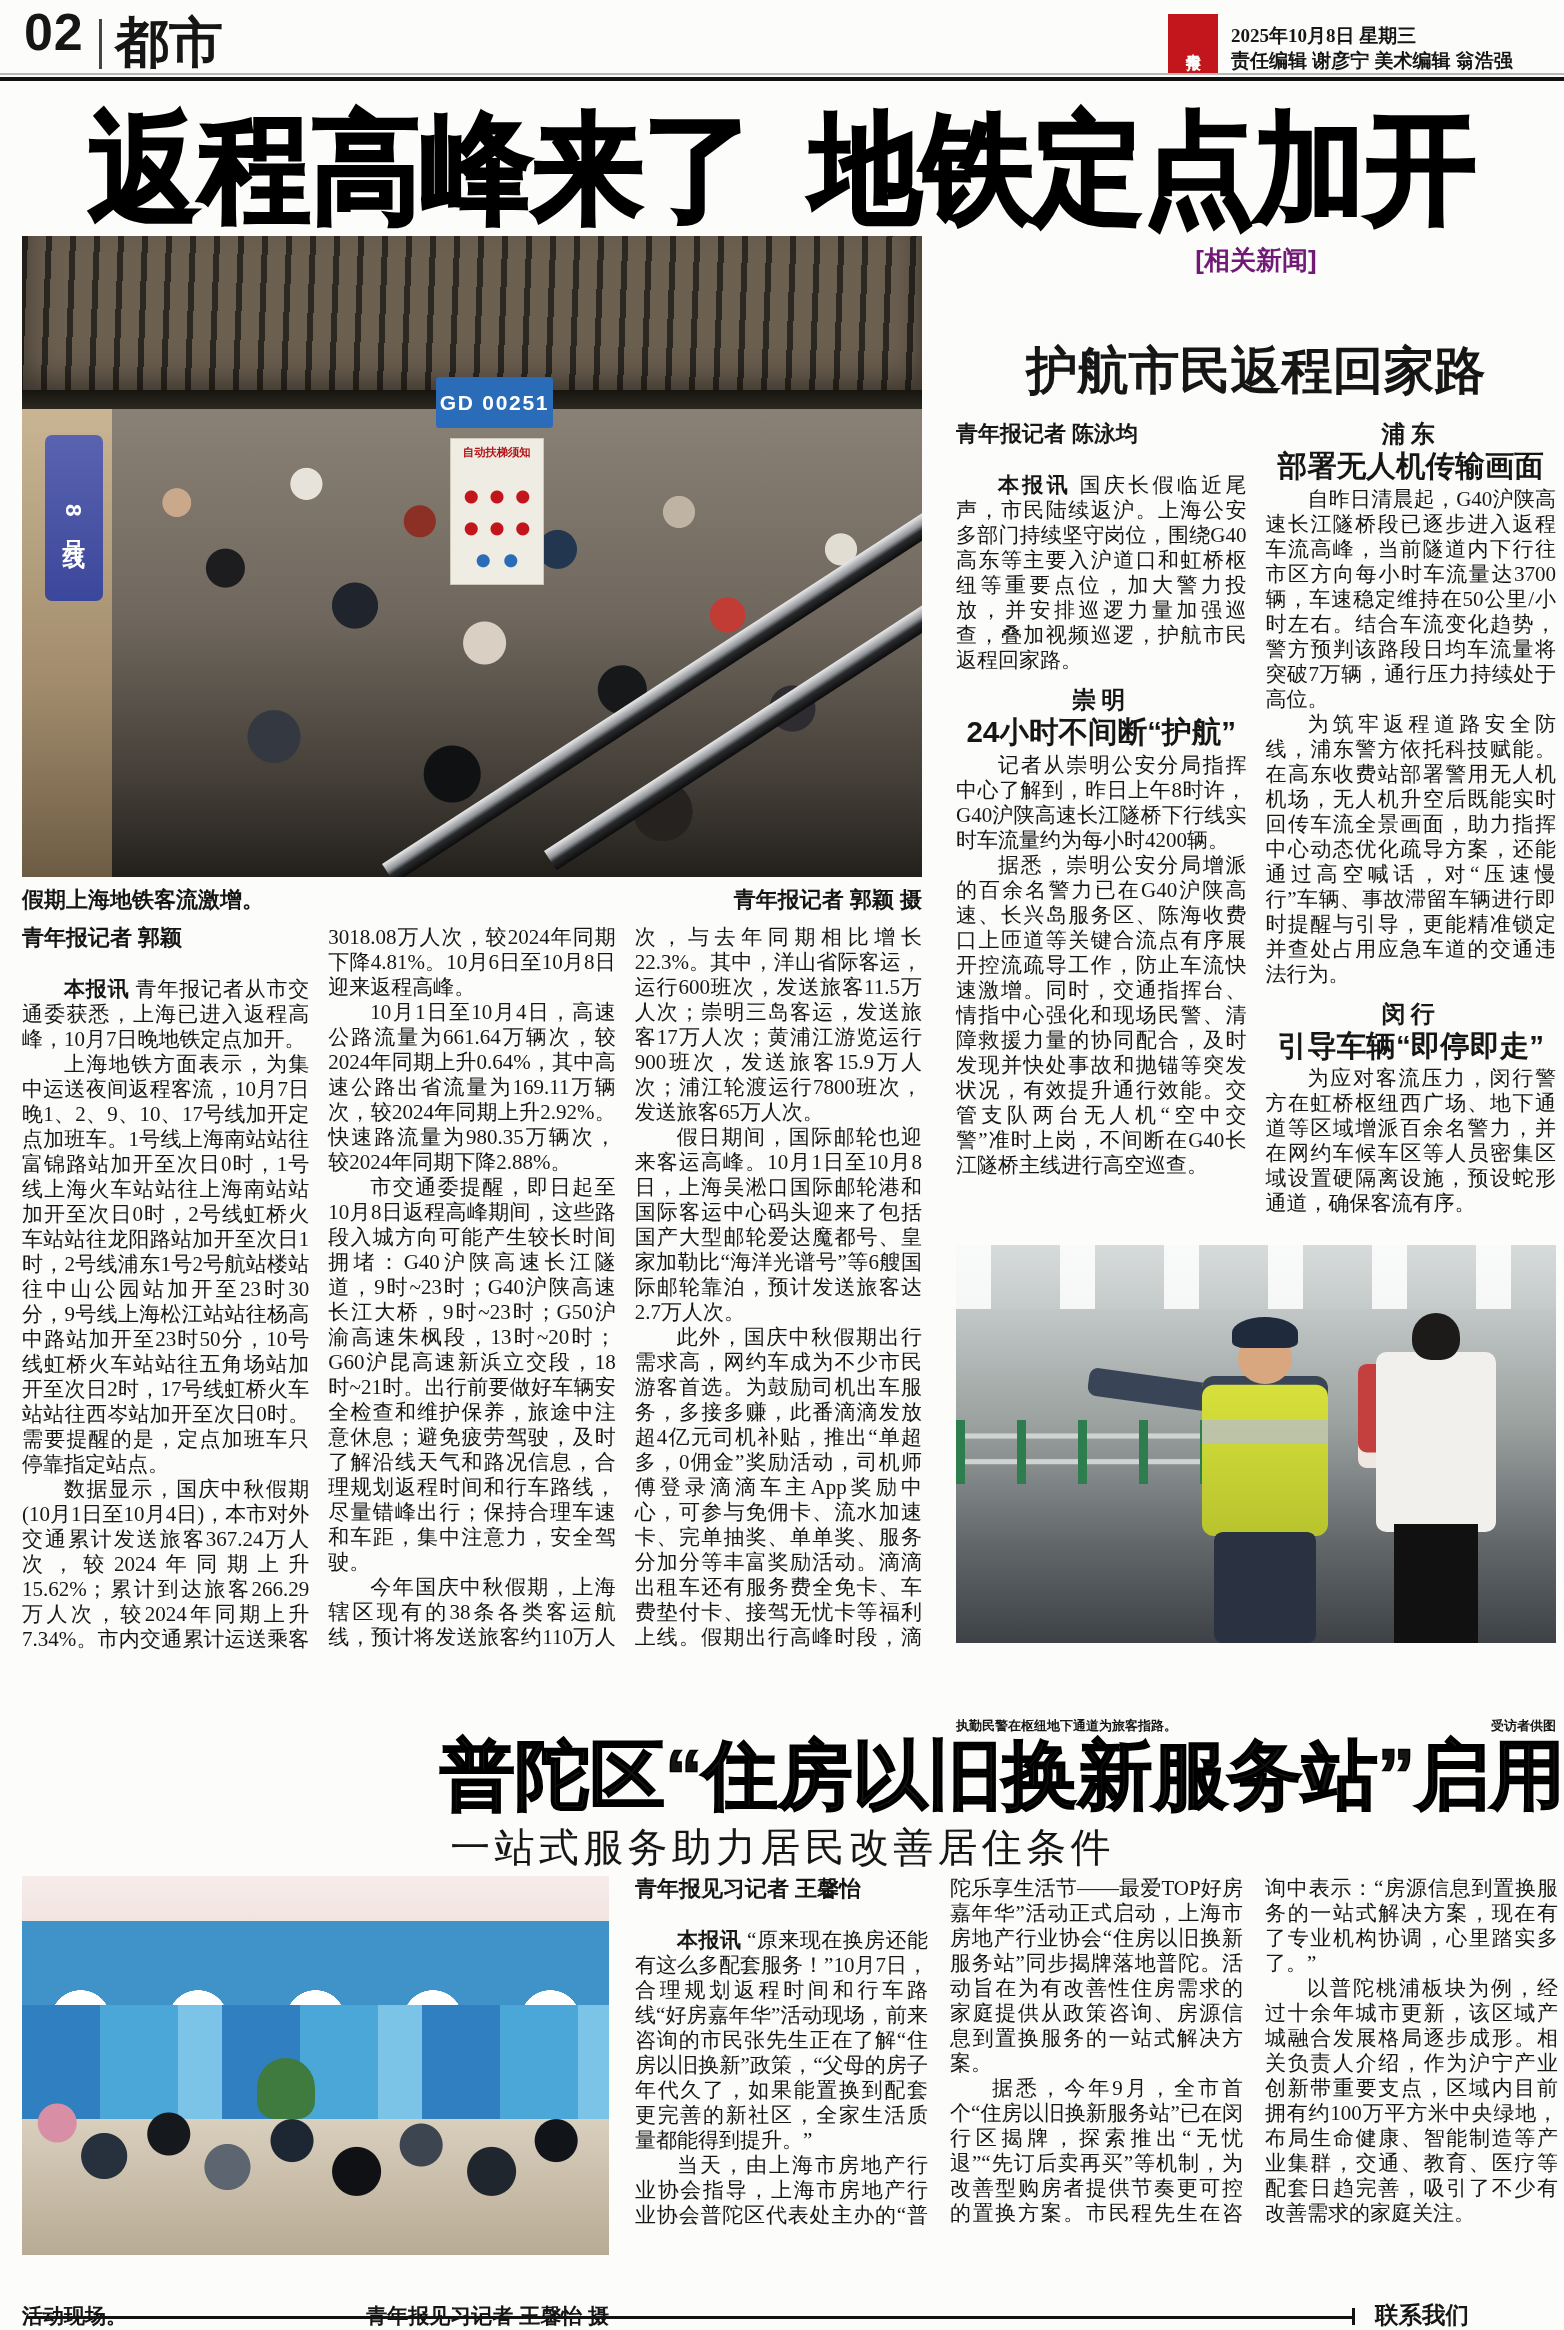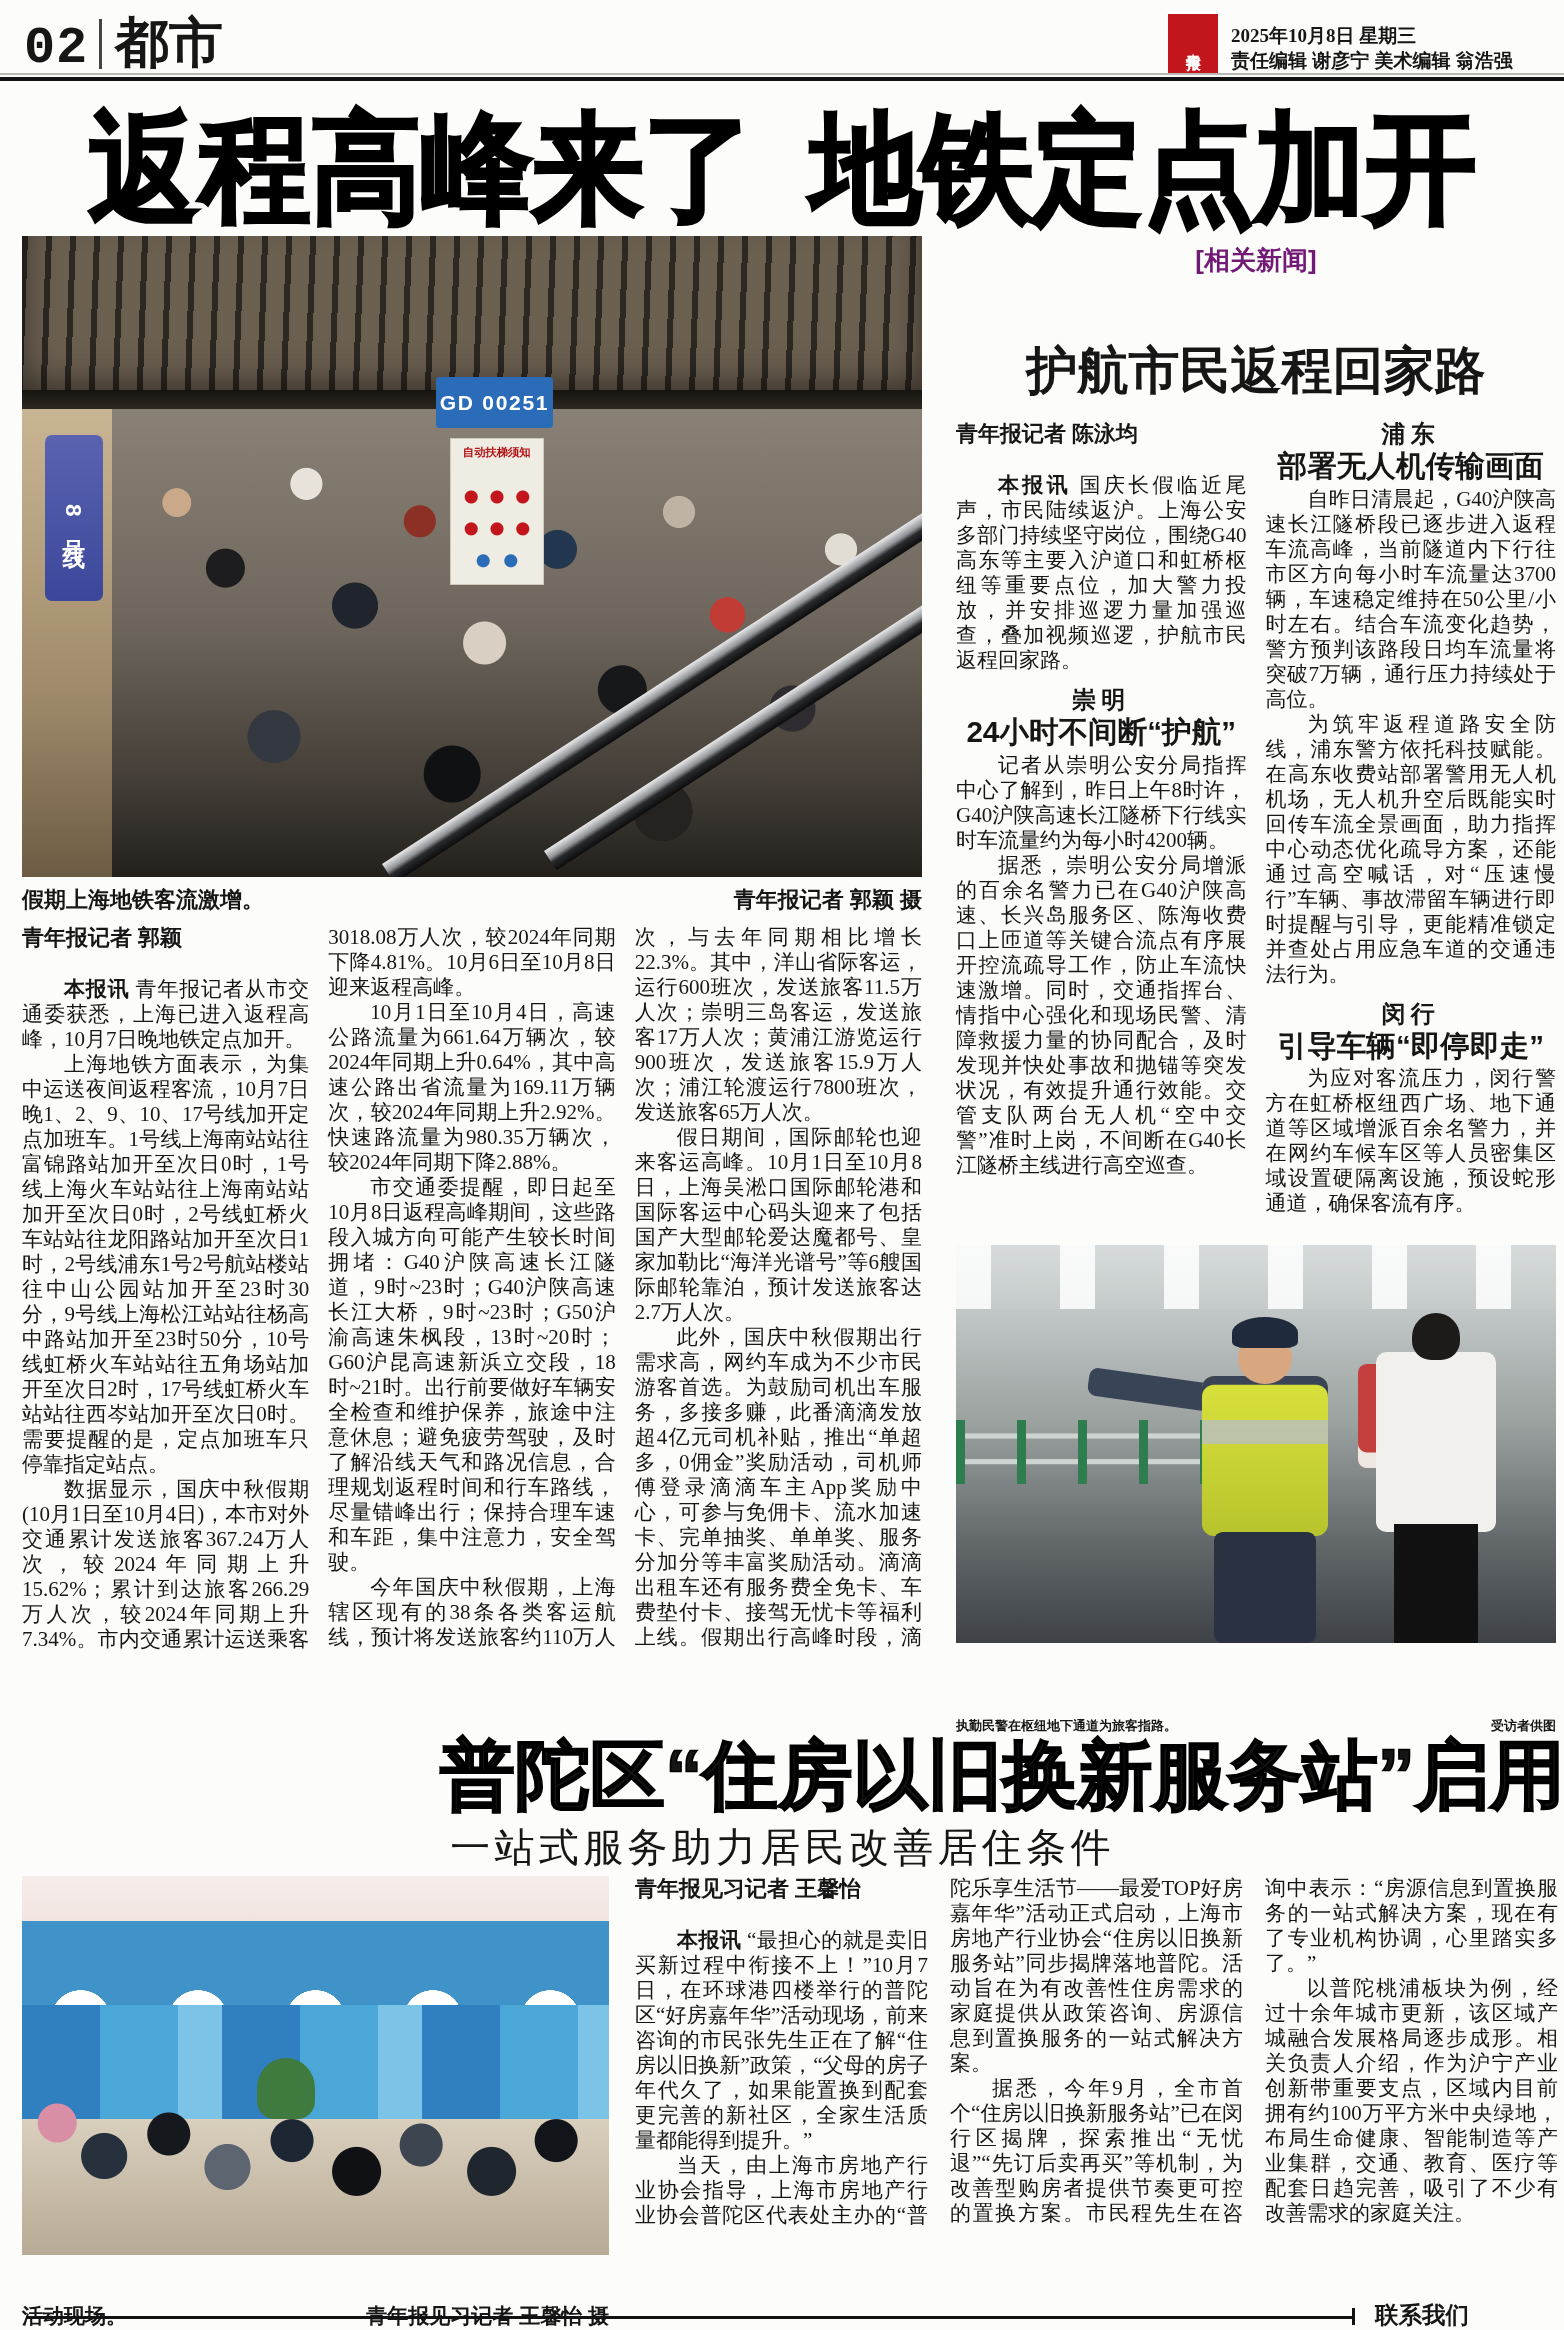--- a/index.html
+++ b/index.html
@@ -1,21 +1,21 @@
 <!DOCTYPE html>
 <html style="font-size:14px"><head>
 <meta charset="utf-8">
 <style>
   html,body{margin:0;padding:0;background:#e8e8e6;}
   .page{position:relative;width:1565px;height:2330px;background:#fcfcfa;margin:0 auto;
         font-family:"Liberation Serif","DejaVu Serif",serif;color:#161616;overflow:hidden;}
   .abs{position:absolute;}
 
   
-  .pagenum{left:24px;top:19px;font-family:Liberation Mono, monospace;
+  .pagenum{left:24px;top:2px;font-family:Liberation Sans, sans-serif;
            font-weight:700;font-size:52px;letter-spacing:0.9px;}
   .hdr-divider{left:99px;top:19px;width:2.6px;height:50px;background:#444;}
   .section-name{left:115px;top:7px;font-family:"Liberation Sans","DejaVu Sans",sans-serif;
            font-weight:700;font-size:54px;}
   .logo-box{left:1168px;top:14px;width:50px;height:59px;background:#c3161c;color:#fff;
             display:flex;align-items:center;justify-content:center;}
   .logo-box span{writing-mode:vertical-rl;font-size:14.8px;font-weight:700;letter-spacing:0.9px;
             font-family:"Liberation Serif",serif;}
   .date-line{left:1231px;top:22.6px;font-size:19px;font-weight:600;
              font-family:Liberation Serif, serif;}
@@ -284,21 +284,21 @@
     <div class="ph ev-plant"></div>
     <div class="ph ev-crowd"></div>
   </div>
   <div class="abs bot-caption caption-row">
     <span>活动现场。</span>
     <span>青年报见习记者 王馨怡 摄</span>
   </div>
 
   <div class="abs bot-body cols">
     <p class="byline">青年报见习记者 王馨怡</p>
-    <p class="para"><b class="lead">本报讯</b>&nbsp;<span>“最担心的就是卖旧买新过程中衔接不上！”10月7日，在环球港四楼举行的普陀区“好房嘉年华”活动现场，前来咨询的市民张先生正在了解“住房以旧换新”政策，“父母的房子年代久了，如果能置换到配套更完善的新社区，全家生活质量都能得到提升。”</span></p>
+    <p class="para"><b class="lead">本报讯</b>&nbsp;<span>“原来现在换房还能有这么多配套服务！”10月7日，合理规划返程时间和行车路线“好房嘉年华”活动现场，前来咨询的市民张先生正在了解“住房以旧换新”政策，“父母的房子年代久了，如果能置换到配套更完善的新社区，全家生活质量都能得到提升。”</span></p>
     <p class="para">当天，由上海市房地产行业协会指导，上海市房地产行业协会普陀区代表处主办的“普陀乐享生活节——最爱TOP好房嘉年华”活动正式启动，上海市房地产行业协会“住房以旧换新服务站”同步揭牌落地普陀。活动旨在为有改善性住房需求的家庭提供从政策咨询、房源信息到置换服务的一站式解决方案。</p>
     <p class="para">据悉，今年9月，全市首个“住房以旧换新服务站”已在闵行区揭牌，探索推出“无忧退”“先订后卖再买”等机制，为改善型购房者提供节奏更可控的置换方案。市民程先生在咨询中表示：“房源信息到置换服务的一站式解决方案，现在有了专业机构协调，心里踏实多了。”</p>
     <p class="para">以普陀桃浦板块为例，经过十余年城市更新，该区域产城融合发展格局逐步成形。相关负责人介绍，作为沪宁产业创新带重要支点，区域内目前拥有约100万平方米中央绿地，布局生命健康、智能制造等产业集群，交通、教育、医疗等配套日趋完善，吸引了不少有改善需求的家庭关注。</p>
   </div>
 
   <div class="abs foot-rule"></div>
   <div class="abs foot-tick"></div>
   <div class="abs foot-contact">联系我们 qnbyw@163.com</div>
 
 </div>

